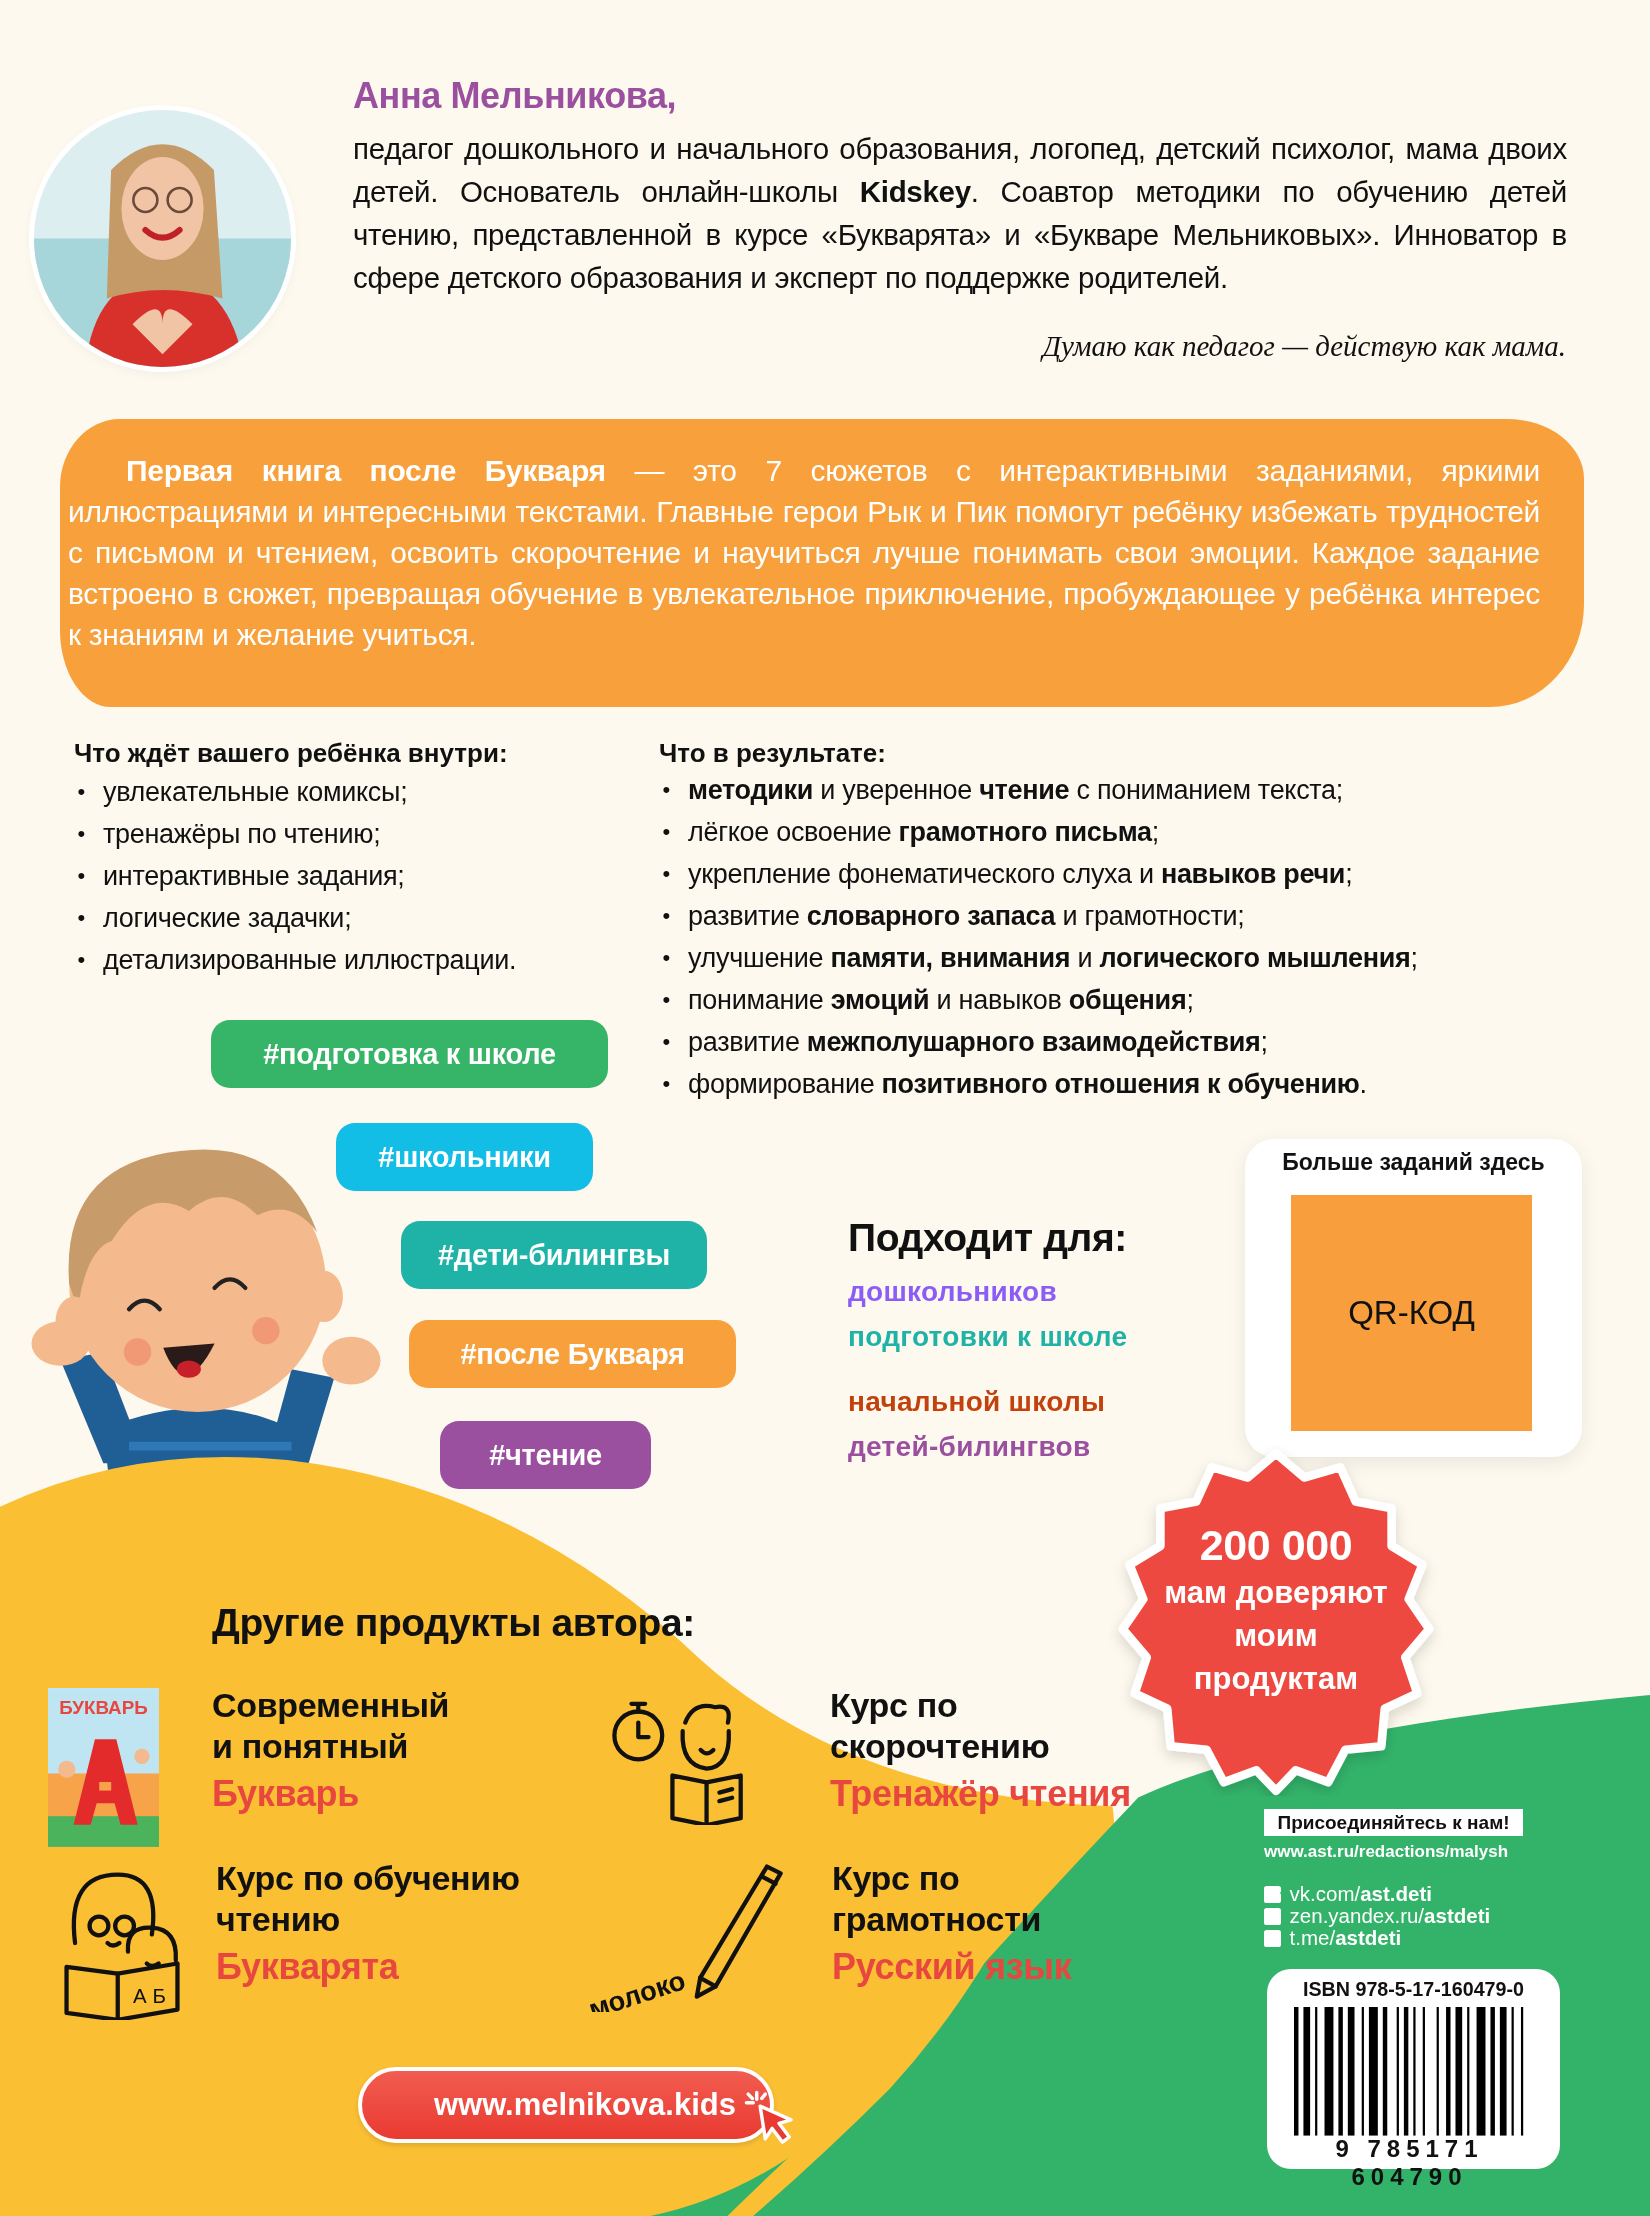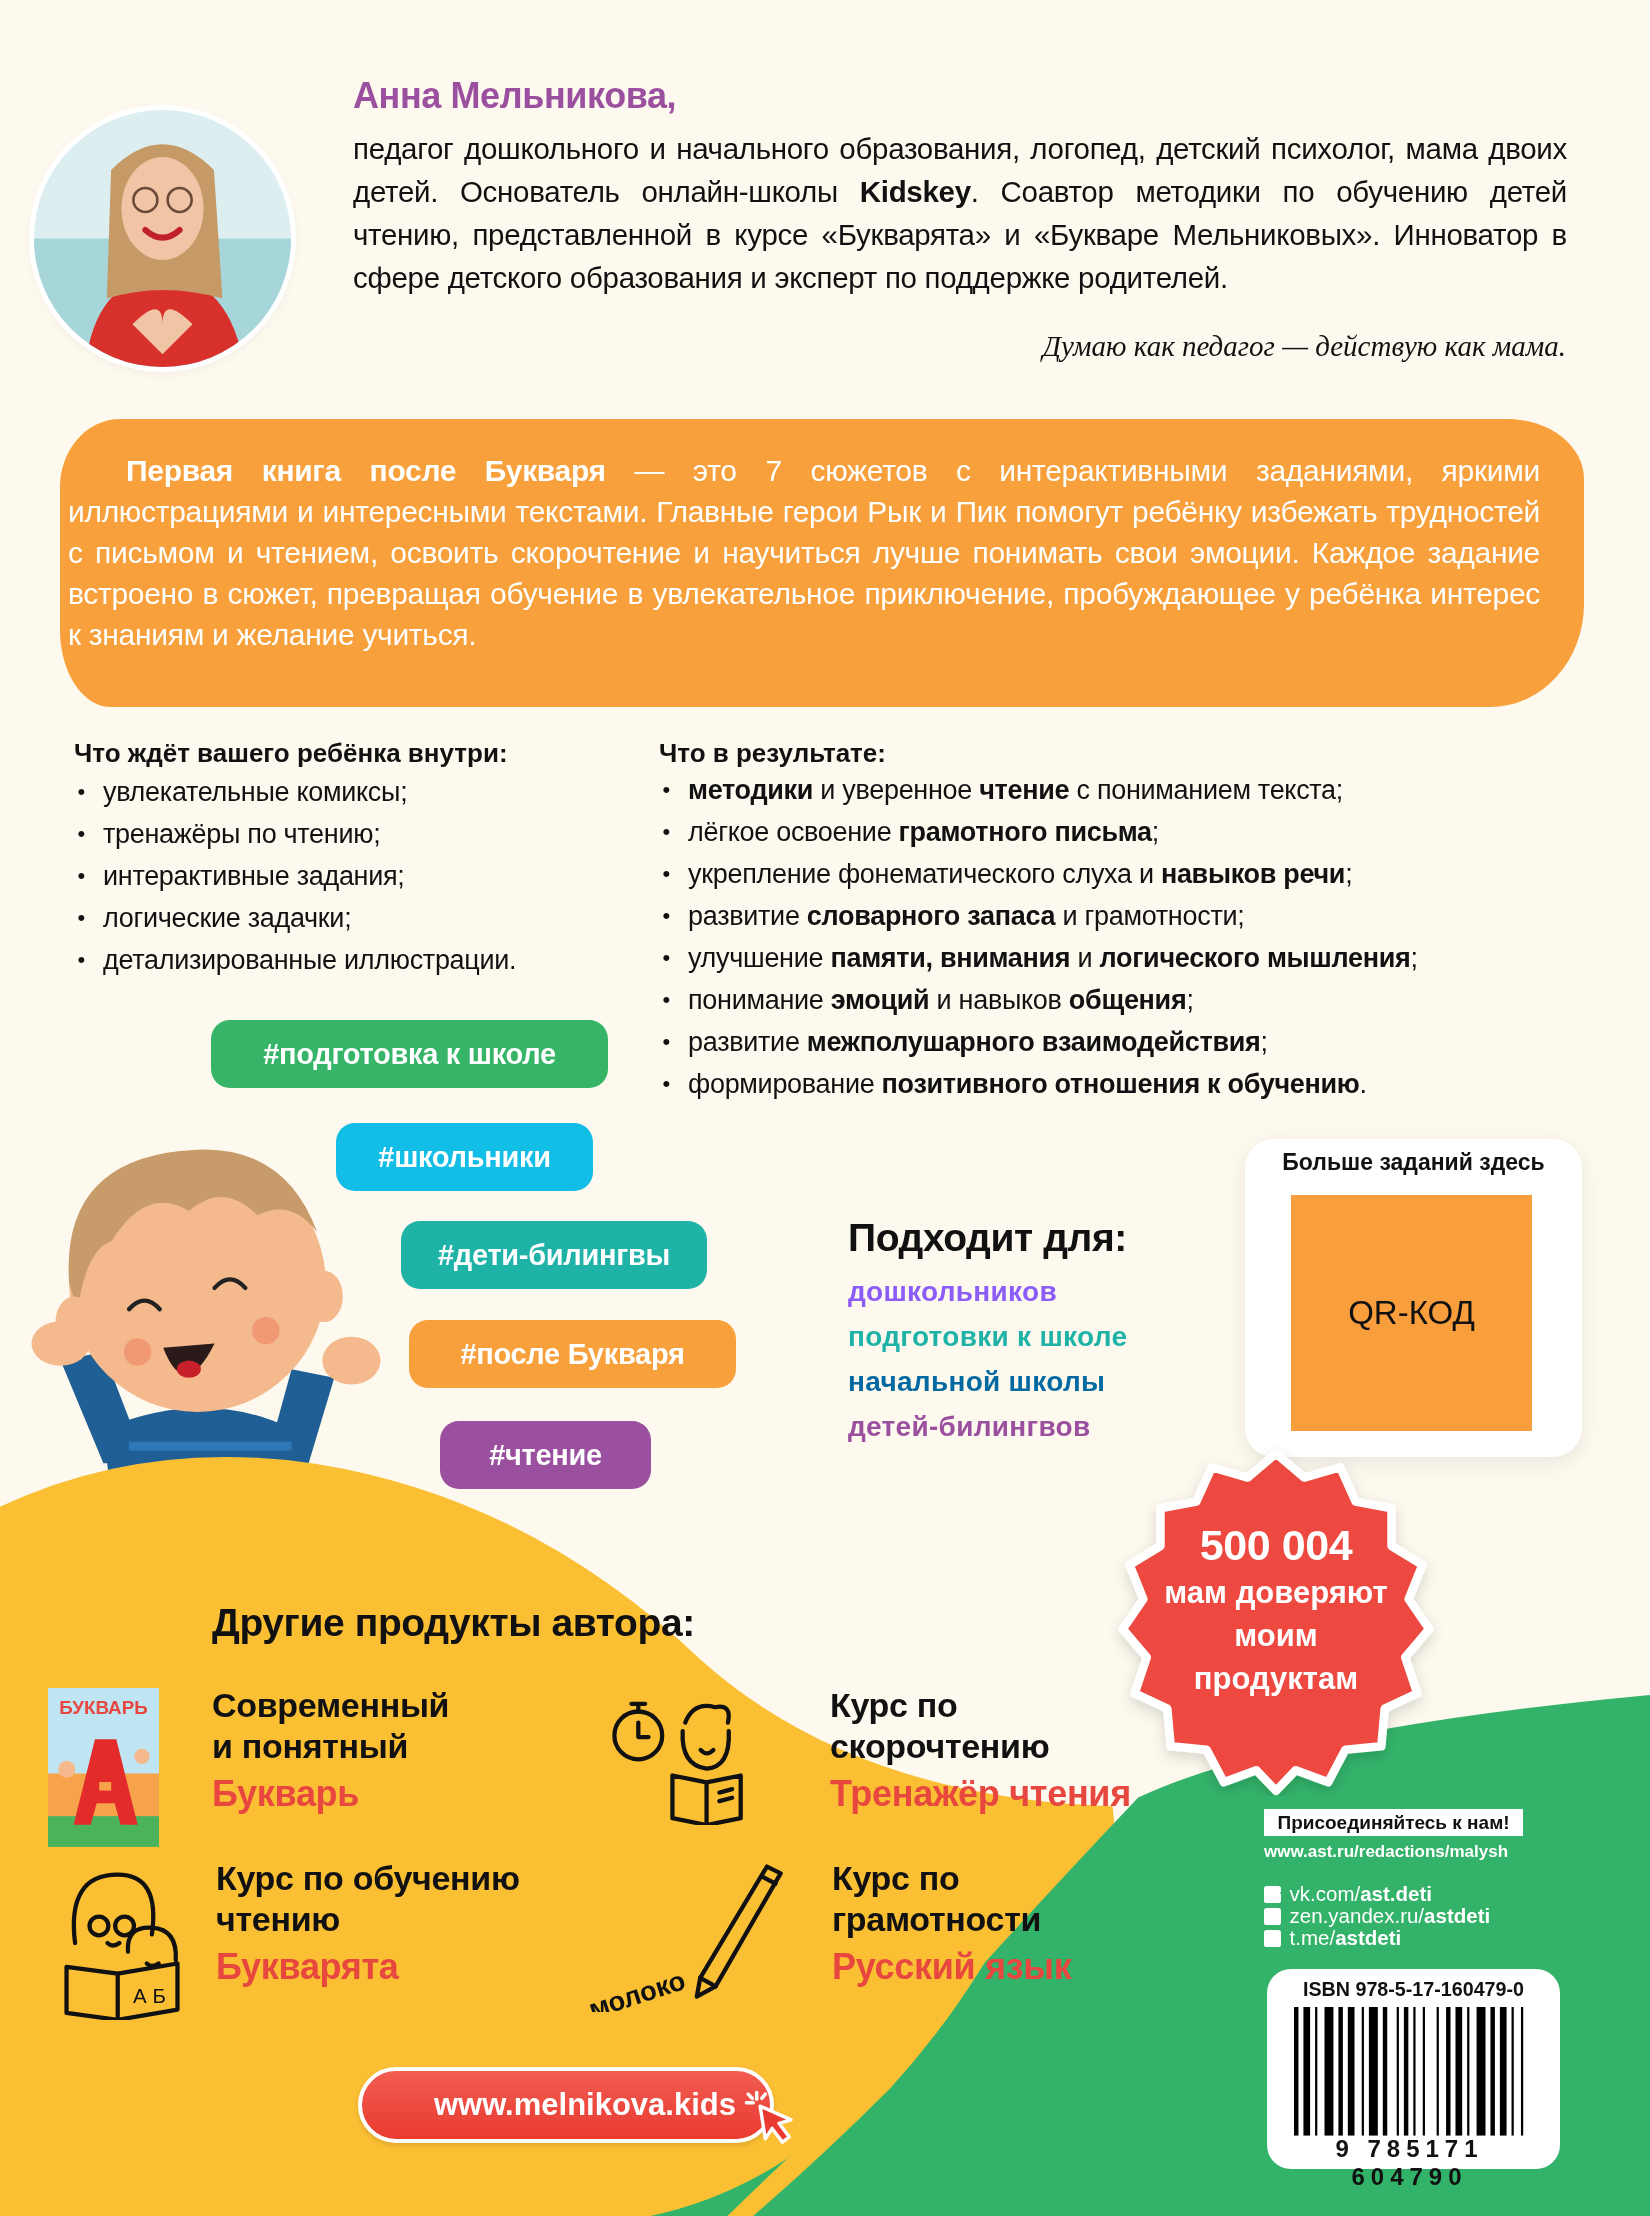--- a/index.html
+++ b/index.html
@@ -249,21 +249,21 @@
 <div class="tag" id="tag0" style="left: 211px; top: 1020px; width: 397px; background: rgb(54, 180, 104);">#подготовка к школе</div>
 <div class="tag" id="tag1" style="left: 336px; top: 1123px; width: 257px; background: rgb(18, 189, 230);">#школьники</div>
 <div class="tag" id="tag2" style="left: 401px; top: 1221px; width: 306px; background: rgb(31, 179, 168);">#дети-билингвы</div>
 <div class="tag" id="tag3" style="left: 409px; top: 1320px; width: 327px; background: rgb(247, 160, 60);">#после Букваря</div>
 <div class="tag" id="tag4" style="left: 440px; top: 1421px; width: 211px; background: rgb(154, 79, 159);">#чтение</div>
 
 <div class="abs suitable">
   <div class="suitable-title">Подходит для:</div>
   <div class="suitable-item" id="suit0" style="color: #8b5cf6;">дошкольников</div>
   <div class="suitable-item" id="suit1" style="color: rgb(31, 179, 168);">подготовки к школе</div>
-  <div class="suitable-item" id="suit2" style="color: #0369a1;">начальной школы</div>
+  <div class="suitable-item" id="suit2" style="color: #c2410c; margin-top: 20px;">начальной школы</div>
   <div class="suitable-item" id="suit3" style="color: rgb(154, 79, 159);">детей-билингвов</div>
 </div>
 
 <div class="abs qr-card"></div>
 <div class="abs qr-caption">Больше заданий здесь</div>
 <div class="abs qr-box">
     <span>QR-КОД</span>
   </div>
 
 <svg class="abs bg-bottom" viewBox="0 0 1928 949" preserveAspectRatio="none">
@@ -279,21 +279,21 @@
 
 <svg class="abs badge" viewBox="0 0 390 410">
   <defs>
     <filter id="bshadow" x="-20%" y="-20%" width="140%" height="140%">
       <feDropShadow dx="0" dy="6" stdDeviation="8" flood-color="#000" flood-opacity="0.15"></feDropShadow>
     </filter>
   </defs>
   <polygon filter="url(#bshadow)" fill="#ed4a40" stroke="#fff" stroke-width="10" stroke-linejoin="round" points="195,10 228,38 270,26 288,66 330,74 330,118 366,140 350,180 374,215 346,248 360,290 322,308 318,352 276,356 256,394 218,380 195,404 172,380 134,394 114,356 72,352 68,308 30,290 44,248 16,215 40,180 24,140 60,118 60,74 102,66 120,26 162,38"></polygon>
 </svg>
 <div class="abs badge-text">
-  <div class="badge-num">500 004</div>
+  <div class="badge-num">200 000</div>
   <div class="badge-line">мам доверяют</div>
   <div class="badge-line">моим</div>
   <div class="badge-line">продуктам</div>
 </div>
 
 <div class="abs products-title">Другие продукты автора:</div>
 
 <svg class="abs product-icon" style="left:48px; top:1688px; width:111px; height:159px;" viewBox="0 0 130 186">
   <rect x="0" y="0" width="130" height="186" fill="#ffffff"></rect>
   <rect x="0" y="0" width="130" height="186" fill="#bfe4f2"></rect>

